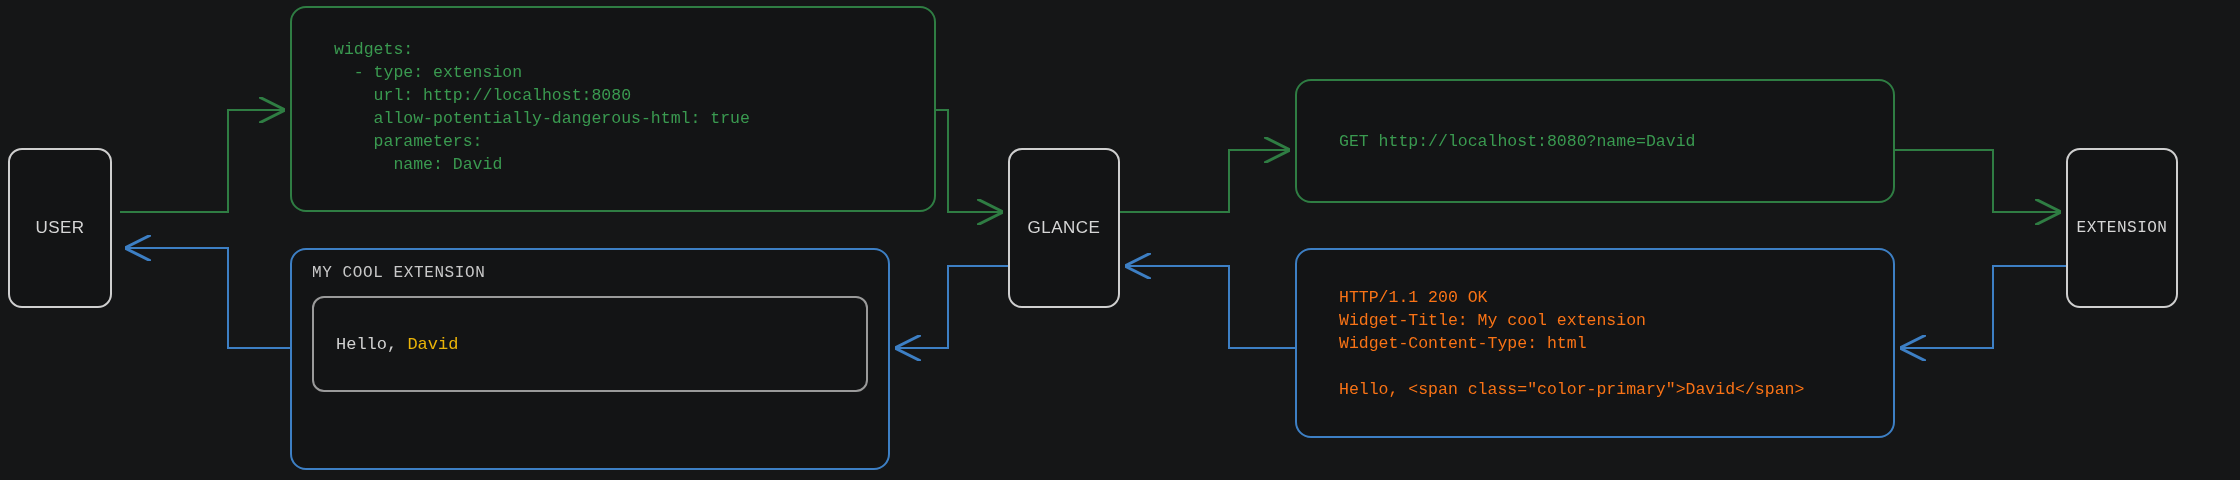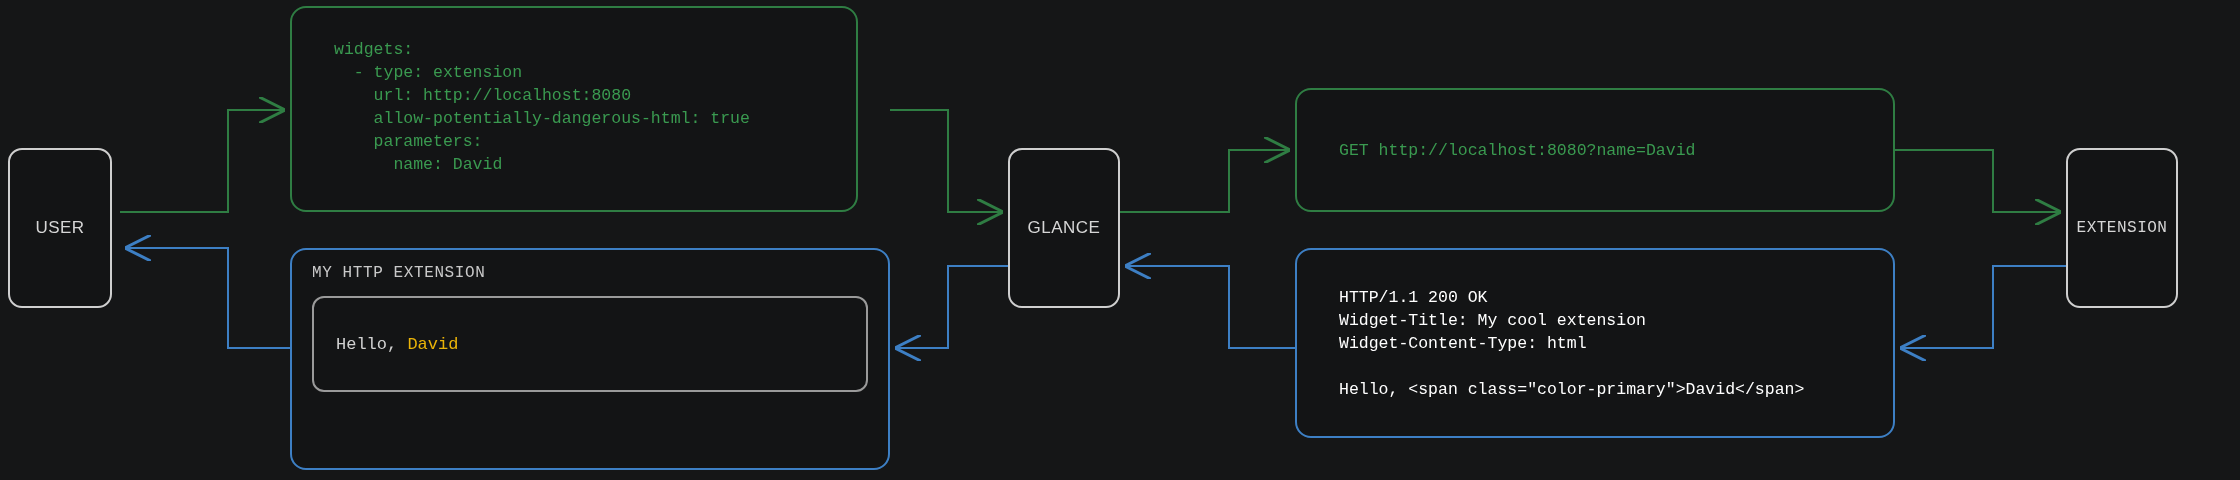--- a/index.html
+++ b/index.html
@@ -66,24 +66,24 @@
   .msgbox.blue  { border: 2px solid #3d7fc4; }
 
   .code {
     margin: 0;
     font-family: "Liberation Mono", "DejaVu Sans Mono", monospace;
     font-size: 16.5px;
     line-height: 23px;
     white-space: pre;
   }
   .code.green { color: #3a9a50; }
-  .code.blue  { color: #ffffff; }
+  .code.blue  { color: #f97316; }
 
-  #box-yaml      { left: 290px;  top: 6px;   width: 568px; height: 206px; }
-  #box-get       { left: 1295px; top: 88px;  width: 600px; height: 124px;
+  #box-yaml      { left: 290px;  top: 6px;   width: 646px; height: 206px; }
+  #box-get       { left: 1295px; top: 79px;  width: 600px; height: 124px;
                    display: flex; align-items: center; }
   #box-widget    { left: 290px;  top: 248px; width: 600px; height: 222px; }
   #box-response  { left: 1295px; top: 248px; width: 600px; height: 190px;
                    display: flex; align-items: center; }
 
   
   .widget-title {
     font-family: "Liberation Mono", "DejaVu Sans Mono", monospace;
     font-size: 16px;
     color: #c9c9c9;
@@ -161,21 +161,21 @@
     allow-potentially-dangerous-html: true
     parameters:
       name: David</pre>
   </div>
 
   <div class="msgbox green" id="box-get">
     <pre class="code green get-inner">GET http://localhost:8080?name=David</pre>
   </div>
 
   <div class="msgbox blue" id="box-widget" style="padding:0;">
-    <div class="widget-title">MY HTTP EXTENSION</div>
+    <div class="widget-title">MY COOL EXTENSION</div>
     <div class="widget-card">
       <span class="widget-card-text"><span>Hello, </span><span class="accent-name">David</span></span>
     </div>
   </div>
 
   <div class="msgbox blue" id="box-response">
     <pre class="code blue resp-inner">HTTP/1.1 200 OK
 Widget-Title: My cool extension
 Widget-Content-Type: html
 

